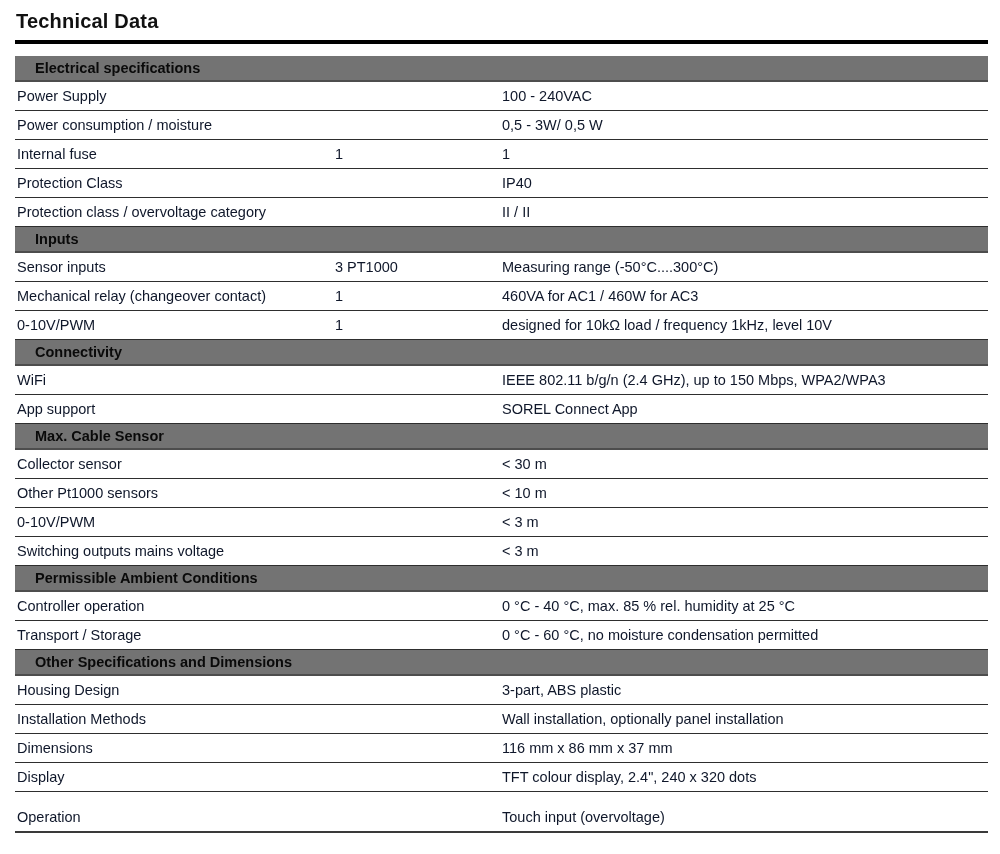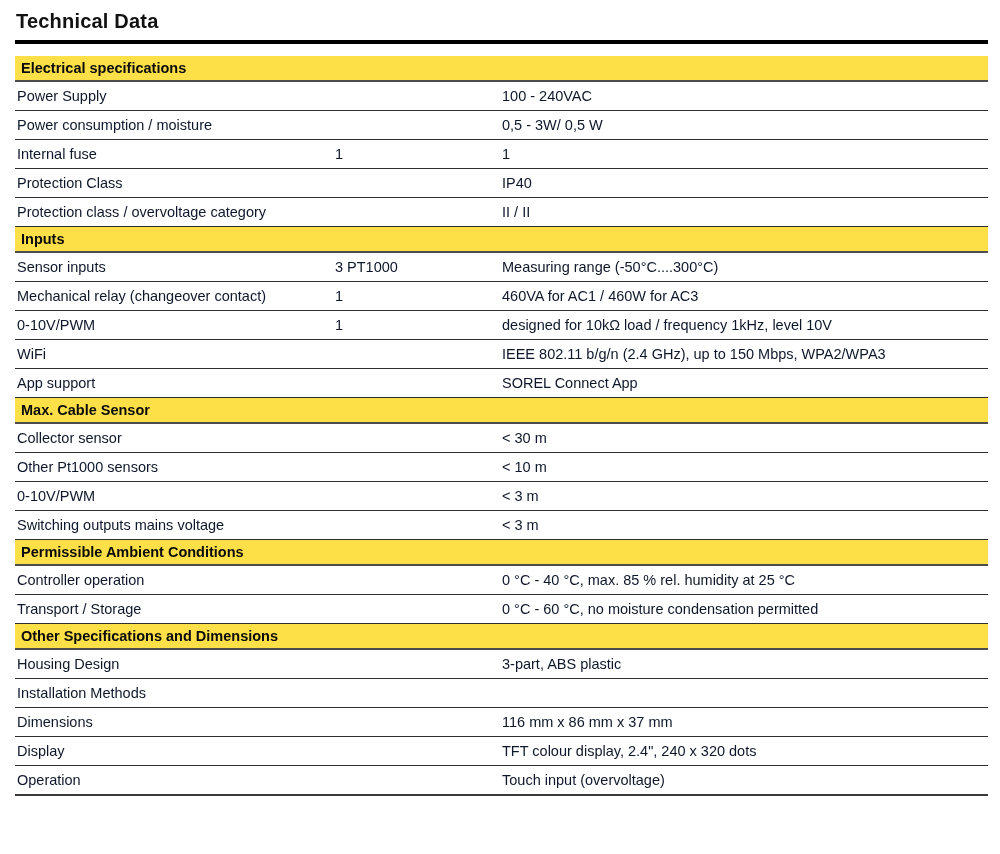--- a/index.html
+++ b/index.html
@@ -28,43 +28,44 @@
     height: 4px;
     background: #000000;
     margin-top: 4px;
     margin-bottom: 12px;
   }
   .spec-table {
     width: 973px;
     border-bottom: 2px solid #3a3a3a;
   }
   .section-header {
-    background: #fde047;
+    background: #737373;
     border-bottom: 2px solid #4d4d4d;
     height: 24px;
     display: flex;
     align-items: center;
-    padding-left: 6px;
+    padding-left: 20px;
     box-sizing: content-box;
   }
   .section-header .header-text {
     font-weight: bold;
     font-size: 14.5px;
     color: #0a0a0a;
   }
   .row {
     display: flex;
     height: 28px;
     border-bottom: 1px solid #2e2e2e;
     align-items: center;
     font-size: 14.5px;
     color: #0f172a;
   }
   .section:last-child .row:last-child {
     border-bottom: none;
+    margin-top: 11px;
   }
   .cell {
     white-space: nowrap;
     overflow: hidden;
   }
   .c-label {
     width: 318px;
     padding-left: 2px;
     flex: 0 0 auto;
   }
@@ -129,20 +130,23 @@
     <div class="cell c-qty">1</div>
     <div class="cell c-value">460VA for AC1 / 460W for AC3</div>
   </div>
         <div class="row">
     <div class="cell c-label">0-10V/PWM</div>
     <div class="cell c-qty">1</div>
     <div class="cell c-value">designed for 10kΩ load / frequency 1kHz, level 10V</div>
   </div>
       </div>
       <div class="section">
+    <div class="section-header">
+      <span class="header-text">Connectivity</span>
+    </div>
   <div class="row">
     <div class="cell c-label">WiFi</div>
     <div class="cell c-qty"></div>
     <div class="cell c-value">IEEE 802.11 b/g/n (2.4 GHz), up to 150 Mbps, WPA2/WPA3</div>
   </div>
         <div class="row">
     <div class="cell c-label">App support</div>
     <div class="cell c-qty"></div>
     <div class="cell c-value">SOREL Connect App</div>
   </div>
@@ -192,20 +196,21 @@
       <span class="header-text">Other Specifications and Dimensions</span>
     </div>
   <div class="row">
     <div class="cell c-label">Housing Design</div>
     <div class="cell c-qty"></div>
     <div class="cell c-value">3-part, ABS plastic</div>
   </div>
         <div class="row">
     <div class="cell c-label">Installation Methods</div>
     <div class="cell c-qty"></div>
+    <div class="cell c-value">Wall installation, optionally panel installation</div>
   </div>
         <div class="row">
     <div class="cell c-label">Dimensions</div>
     <div class="cell c-qty"></div>
     <div class="cell c-value">116 mm x 86 mm x 37 mm</div>
   </div>
         <div class="row">
     <div class="cell c-label">Display</div>
     <div class="cell c-qty"></div>
     <div class="cell c-value">TFT colour display, 2.4", 240 x 320 dots</div>

